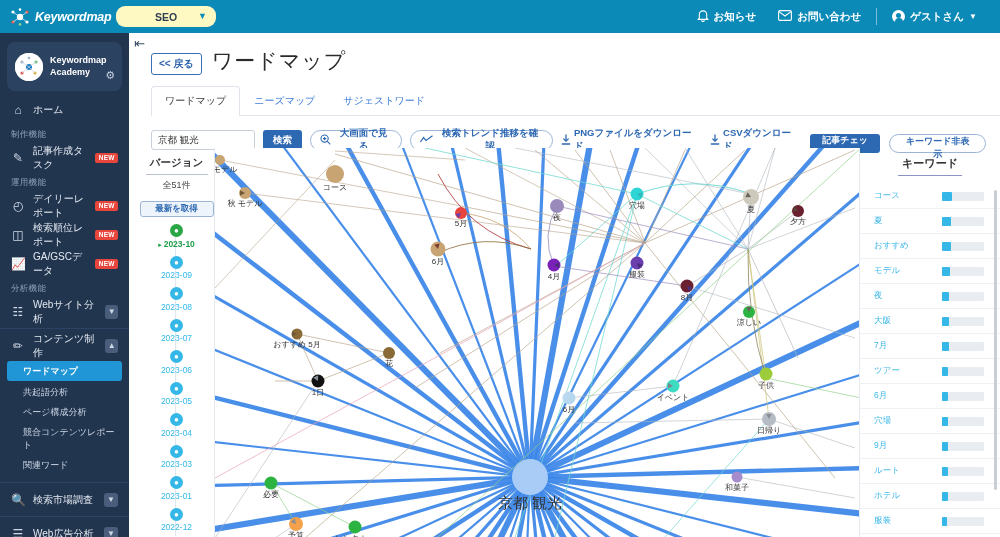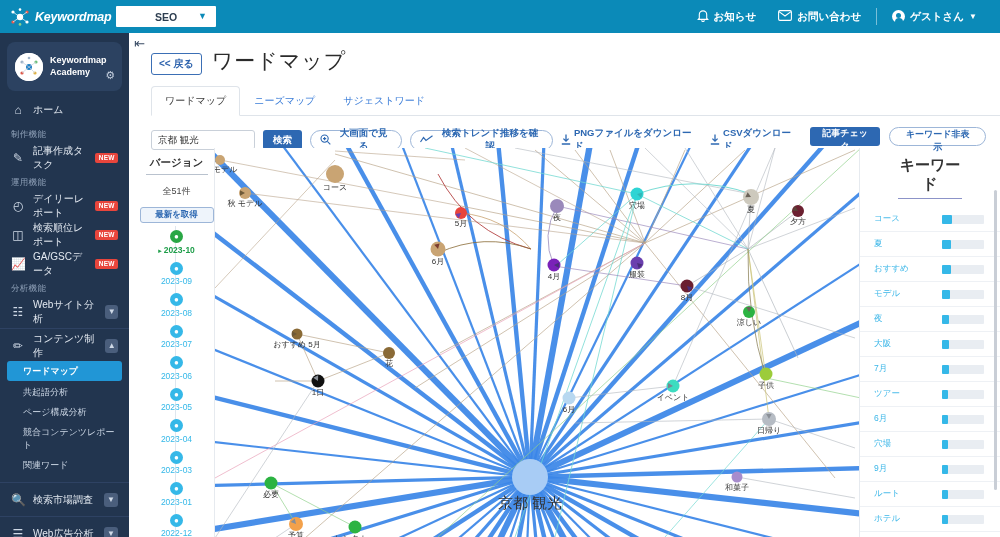--- a/index.html
+++ b/index.html
@@ -12,21 +12,21 @@
 
   
   .topbar{
     position:absolute; left:0; top:0; width:1000px; height:33px;
     background:#0b8ab8; display:flex; align-items:center; z-index:30;
   }
   .logo-wrap{ display:flex; align-items:center; gap:4px; padding-left:10px; width:108px;}
   .logo-mark{ width:21px; height:18px; position:relative;}
   .logo-text{ color:#fff; font-size:12.5px; font-weight:700; letter-spacing:-0.2px; font-style:italic;}
   .seo-select{
-    margin-left:8px; width:100px; height:21px; background:#ffffff; border-radius:1px;
+    margin-left:8px; width:100px; height:21px; background:#fef9c3; border-radius:9px;
     display:flex; align-items:center; justify-content:center; position:relative;
     font-size:10.5px; font-weight:700; color:#2d3e50;
   }
   .seo-select .chev{ position:absolute; right:9px; top:5px; color:#0b8ab8; font-size:9px;}
   .topbar-right{ margin-left:auto; display:flex; gap:0; padding-right:12px;}
   .tb-item{ display:flex; align-items:center; gap:5px; color:#fff; font-size:10.5px; padding:0 11px; font-weight:600;}
   .tb-sep{ width:1px; height:17px; background:rgba(255,255,255,.45); margin:0 4px;}
   .avatar-dot{ width:13px; height:13px; border-radius:50%; background:#fff; position:relative; display:inline-block;}
   .avatar-dot:before{ content:""; position:absolute; left:4px; top:2.5px; width:5px;height:5px;border-radius:50%;background:#0b8ab8;}
   .avatar-dot:after{ content:""; position:absolute; left:2.2px; top:8px; width:8.5px;height:4.5px;border-radius:4px 4px 0 0;background:#0b8ab8;}
@@ -84,30 +84,30 @@
     padding:0 6px; color:#333; background:#fff;
   }
   .btn-primary{
     background:#2d68b2;color:#fff;font-size:9.5px;font-weight:700;border:none;border-radius:3px;
     height:20px;padding:0 10px;cursor:pointer;
   }
   .btn-outline{
     background:#fff;border:1px solid #9db6d8;color:#2d68b2;font-size:9.5px;font-weight:600;
     height:21px;padding:0 9px;border-radius:11px;cursor:pointer;display:flex;align-items:center;gap:4px;
   }
-  .toolbar-right{ margin-left:auto; display:flex; align-items:flex-start; gap:9px; padding-right:14px;}
+  .toolbar-right{ margin-left:auto; display:flex; align-items:flex-end; gap:9px; padding-right:14px;}
   .dl-link{ color:#2d68b2; font-size:9.5px; font-weight:700; display:flex; align-items:center; gap:3px; cursor:pointer;}
   .btn-check{ background:#2d68b2;color:#fff;font-size:9px;font-weight:700;border:none;border-radius:3px;height:19px;padding:0 8px;cursor:pointer;}
   .btn-hide{ background:#fff;border:1px solid #9db6d8;color:#2d68b2;font-size:9px;font-weight:600;height:19px;padding:0 11px;border-radius:10px;cursor:pointer;}
 
   
   .content-row{ position:absolute; left:129px; top:148px; width:871px; height:389px; display:flex; }
   .version-col{ width:85px; flex:0 0 85px; padding-top:8px; overflow:hidden; position:relative;padding-left:10px;}
   .version-title{ text-align:center; font-size:10.5px; font-weight:700; color:#333; padding-bottom:4px; border-bottom:1px solid #b9c2ce; width:62px; margin:0 auto;}
-  .version-count{ text-align:center; font-size:9px; color:#444; margin-top:10px;}
+  .version-count{ text-align:center; font-size:9px; color:#444; margin-top:4px;}
   .btn-latest{
     display:block; margin:9px auto 0; width:74px; height:16px; border:1px solid #9db6d8;
     background:#eef4fb; color:#2d68b2; font-size:8.5px; font-weight:700; border-radius:3px; cursor:pointer;
   }
   .vline{ position:absolute; left:46px; top:78px; width:1px; height:310px; background:#dfe6ee;}
   .v-entry{ position:relative; text-align:center; margin-top:7px;}
   .v-pin{
     width:13px;height:13px;border-radius:50%;background:#35b8e8;margin:0 auto;
     display:flex;align-items:center;justify-content:center;color:#fff;font-size:8px;position:relative;z-index:2;
   }
@@ -115,21 +115,21 @@
   .v-label{ font-size:8.5px; color:#35b8e8; margin-top:1.5px;}
   .v-label.cur{ color:#1f9e4a; font-weight:700;}
   .v-label.cur:before{ content:"\25B8"; margin-right:2px; font-size:7px;}
 
   .map-col{ flex:1 1 auto; position:relative; border-left:1px solid #e6eaef; border-right:1px solid #e6eaef; overflow:hidden; background:#fff;}
   .map-svg{ position:absolute; left:0; top:0;}
   .node-label{ position:absolute; font-size:8px; color:#333; white-space:nowrap; transform:translate(-50%,0); pointer-events:none;}
   .center-label{ position:absolute; font-size:15px; color:#333; white-space:nowrap; transform:translate(-50%,0);}
 
   .kw-col{ width:140px; flex:0 0 140px; position:relative; padding-top:8px; overflow:hidden;}
-  .kw-title{ text-align:center; font-size:15px; font-weight:700; color:#333; padding-bottom:4px; border-bottom:1.5px solid #8c93c8; width:64px; margin:0 auto 8px;}
+  .kw-title{ text-align:center; font-size:11px; font-weight:700; color:#333; padding-bottom:4px; border-bottom:1.5px solid #8c93c8; width:64px; margin:0 auto 8px;}
   .kw-row{ display:flex; align-items:center; height:25px; padding:0 16px 0 14px; border-bottom:1px solid #eef1f5;}
   .kw-name{ font-size:8.5px; color:#3ab6e8; flex:1 1 auto;}
   .kw-bar{ width:42px;height:9px;background:#e9edf2;border-radius:1px;position:relative; flex:0 0 42px;}
   .kw-bar > i{ position:absolute;left:0;top:0;height:9px;background:#35b8e8;border-radius:1px;display:block;}
   .kw-scroll{ position:absolute; right:3px; top:42px; width:3px; height:300px; background:#c9ced6; border-radius:2px;}
 </style>
 </head>
 <body>
 
 <div id="app">

